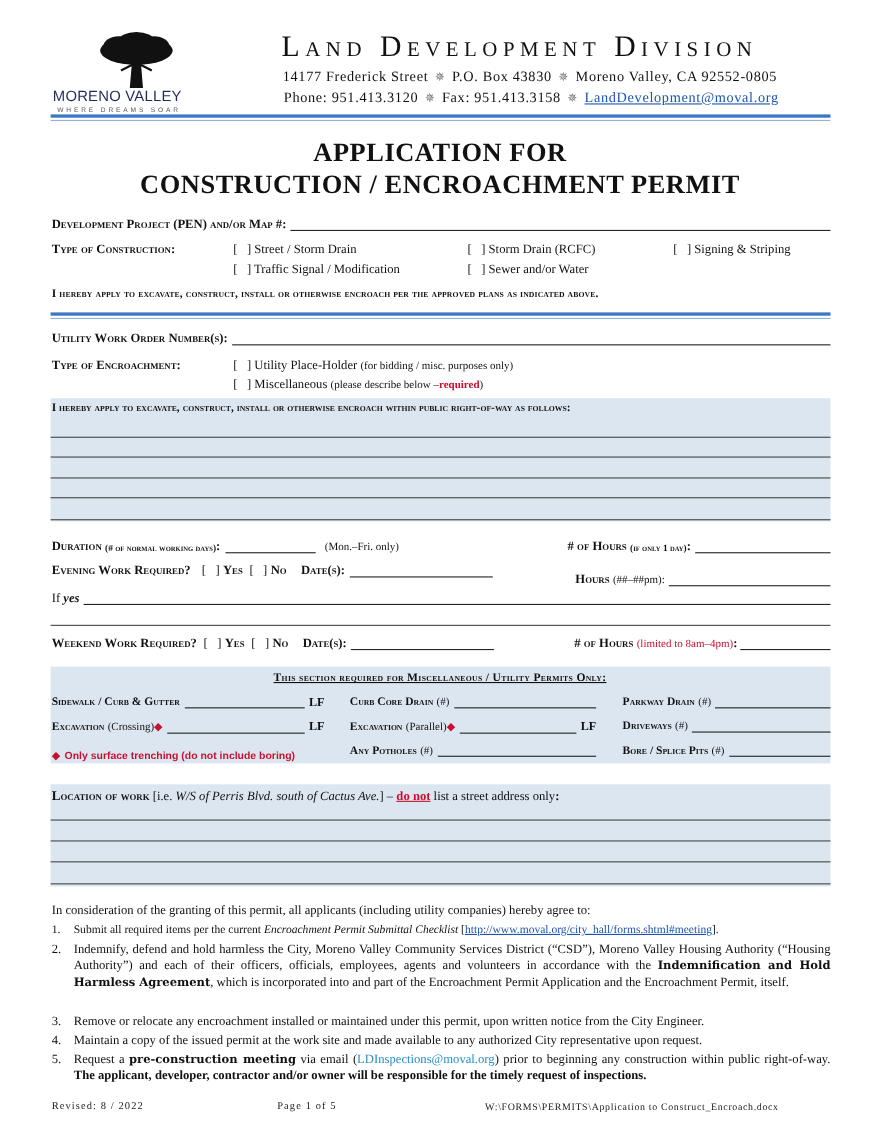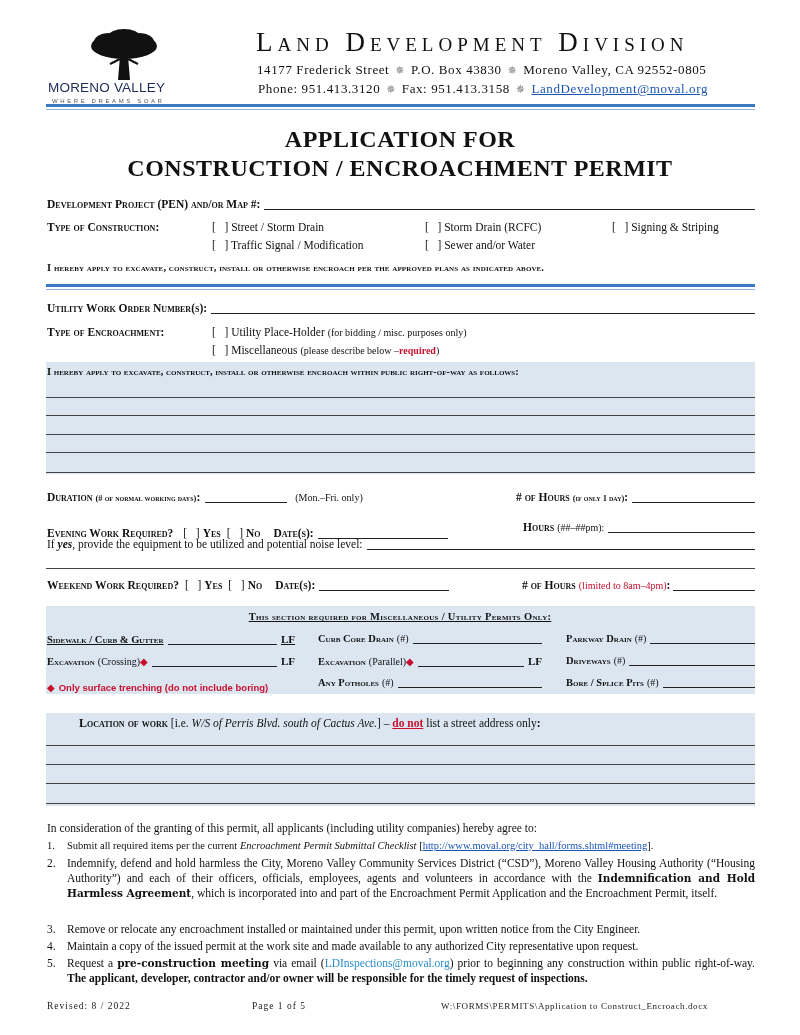--- a/index.html
+++ b/index.html
@@ -142,38 +142,37 @@
   <span class="u" style="width:82px; margin-left:5px; height:12px;"></span>
   <span class="txt small" style="margin-left:8px;">(Mon.–Fri. only)</span>
 </div>
 <div class="abs" style="left:516px; top:491px; width:239px; display:flex; align-items:flex-end;">
   <span class="lbl"># of Hours</span>
   <span class="lbl" style="font-size:8.5px; margin-left:3px;">(if only 1 day)</span>
   <span class="lbl">:</span>
   <span class="u" style="flex:1; margin-left:4px; height:12px;"></span>
 </div>
 
-<div class="abs" style="left:47px; top:527px; display:flex; align-items:flex-start;">
+<div class="abs" style="left:47px; top:513px; display:flex; align-items:flex-start;">
   <span class="lbl">Evening Work Required?</span>
   <span class="txt" style="margin-left:10px; white-space:pre;">[   ]</span>
   <span class="lbl" style="margin-left:3px;">Yes</span>
   <span class="txt" style="margin-left:6px; white-space:pre;">[   ]</span>
   <span class="lbl" style="margin-left:3px;">No</span>
   <span class="lbl" style="margin-left:13px;">Date(s):</span>
   <span class="u" style="width:130px; margin-left:4px; height:12px;"></span>
 </div>
 <div class="abs" style="left:523px; top:521px; width:232px; display:flex; align-items:flex-end;">
   <span class="lbl">Hours</span>
   <span class="txt small" style="margin-left:3px;">(##–##pm):</span>
   <span class="u" style="flex:1; margin-left:4px; height:12px;"></span>
 </div>
 <div class="abs" style="left:47px; top:538px; width:708px; display:flex; align-items:flex-end;">
   <span class="txt" style="white-space:pre;">If </span>
     <i class="txt" style="font-weight:bold;">yes</i>
-    <span class="txt">, provide the equipment to be utilized and potential noise level:</span>
   <span class="u" style="flex:1; margin-left:4px; height:12px;"></span>
 </div>
 <div class="abs line-row" style="top:568px;"></div>
 
 <div class="abs" style="left:47px; top:579px; display:flex; align-items:flex-end;">
   <span class="lbl">Weekend Work Required?</span>
   <span class="txt" style="margin-left:6px; white-space:pre;">[   ]</span>
   <span class="lbl" style="margin-left:3px;">Yes</span>
   <span class="txt" style="margin-left:6px; white-space:pre;">[   ]</span>
   <span class="lbl" style="margin-left:3px;">No</span>
@@ -183,21 +182,21 @@
 <div class="abs" style="left:522px; top:579px; width:233px; display:flex; align-items:flex-end;">
   <span class="lbl"># of Hours</span>
   <span class="txt small req" style="margin-left:3px; font-weight:normal;">(limited to 8am–4pm)</span>
   <span class="lbl">:</span>
   <span class="u" style="flex:1; margin-left:3px; height:12px;"></span>
 </div>
 
 <div class="abs shade" style="left:46px; top:606px; width:709px; height:88px;"></div>
 <div class="abs lbl" style="left:0; width:800px; top:611px; text-align:center; font-size:10.5px; text-decoration:underline; letter-spacing:0.3px;">This section required for Miscellaneous / Utility Permits Only:</div>
 
-<div class="abs" style="left:47px; top:633px; width:248px; display:flex; align-items:center;text-decoration:underline;">
+<div class="abs" style="left:47px; top:633px; width:248px; display:flex; align-items:flex-start;">
   <span class="lbl" style="font-size:10.5px;">Sidewalk / Curb &amp; Gutter</span>
   <span class="u" style="flex:1; margin:0 4px; height:11px;"></span>
   <span class="lbl" style="font-size:11px;">LF</span>
 </div>
 <div class="abs" style="left:318px; top:633px; width:224px; display:flex; align-items:flex-end;">
   <span class="lbl" style="font-size:10.5px;">Curb Core Drain</span>
   <span class="txt small" style="margin-left:3px;">(#)</span>
   <span class="u" style="flex:1; margin-left:4px; height:11px;"></span>
 </div>
 <div class="abs" style="left:566px; top:633px; width:189px; display:flex; align-items:flex-end;">
@@ -236,21 +235,21 @@
   <span class="u" style="flex:1; margin-left:4px; height:11px;"></span>
 </div>
 <div class="abs" style="left:566px; top:677px; width:189px; display:flex; align-items:flex-end;">
   <span class="lbl" style="font-size:10.5px;">Bore / Splice Pits</span>
   <span class="txt small" style="margin-left:3px;">(#)</span>
   <span class="u" style="flex:1; margin-left:4px; height:11px;"></span>
 </div>
 
 <div class="abs shade" style="left:46px; top:713px; width:709px; height:93px;"></div>
 <div class="abs" style="left:47px; top:716px; white-space:nowrap; font-size:11.5px;">
-  <span class="lbl" style="font-size:12px;padding-left:32px;">Location of work</span><span style="white-space:pre;"> [i.e. </span><i>W/S of Perris Blvd. south of Cactus Ave.</i><span style="white-space:pre;">] – </span><span class="req" style="text-decoration:underline;">do not</span><span style="white-space:pre;"> list a street address only</span><b>:</b>
+  <span class="lbl" style="font-size:12px;">Location of work</span><span style="white-space:pre;"> [i.e. </span><i>W/S of Perris Blvd. south of Cactus Ave.</i><span style="white-space:pre;">] – </span><span class="req" style="text-decoration:underline;">do not</span><span style="white-space:pre;"> list a street address only</span><b>:</b>
 </div>
 <div class="abs line-row" style="top:745px;"></div>
 <div class="abs line-row" style="top:764px;"></div>
 <div class="abs line-row" style="top:783px;"></div>
 <div class="abs line-row" style="top:803px;"></div>
 
 <div class="abs para" style="left:47px; top:821px; white-space:nowrap;">In consideration of the granting of this permit, all applicants (including utility companies) hereby agree to:</div>
 
 <div class="abs para" style="left:47px; top:838px; width:708px; font-size:10.5px;">
   <span style="display:inline-block; width:20px;">1.</span><span>Submit all required items per the current </span><i>Encroachment Permit Submittal Checklist</i><span> [</span><a class="blue">http://www.moval.org/city_hall/forms.shtml#meeting</a><span>].</span>

